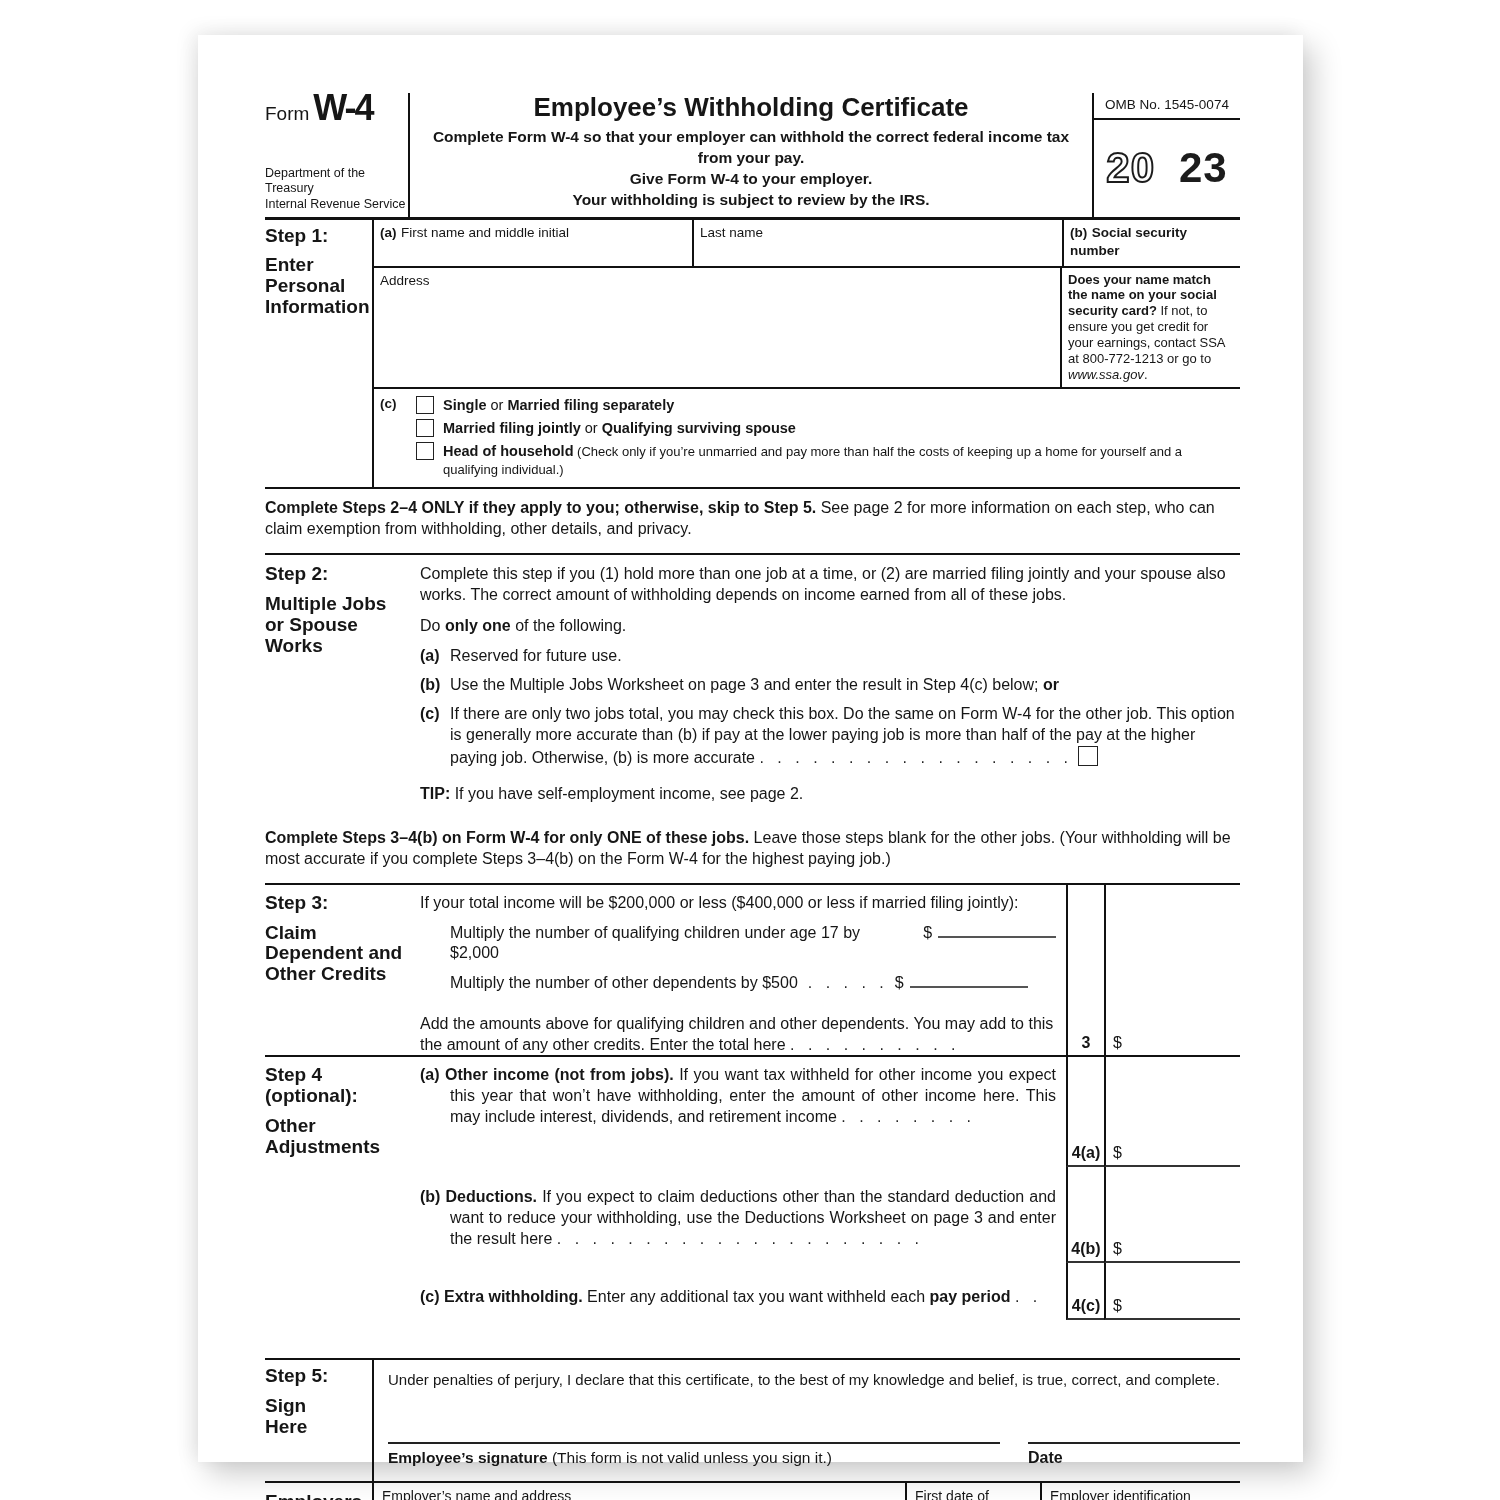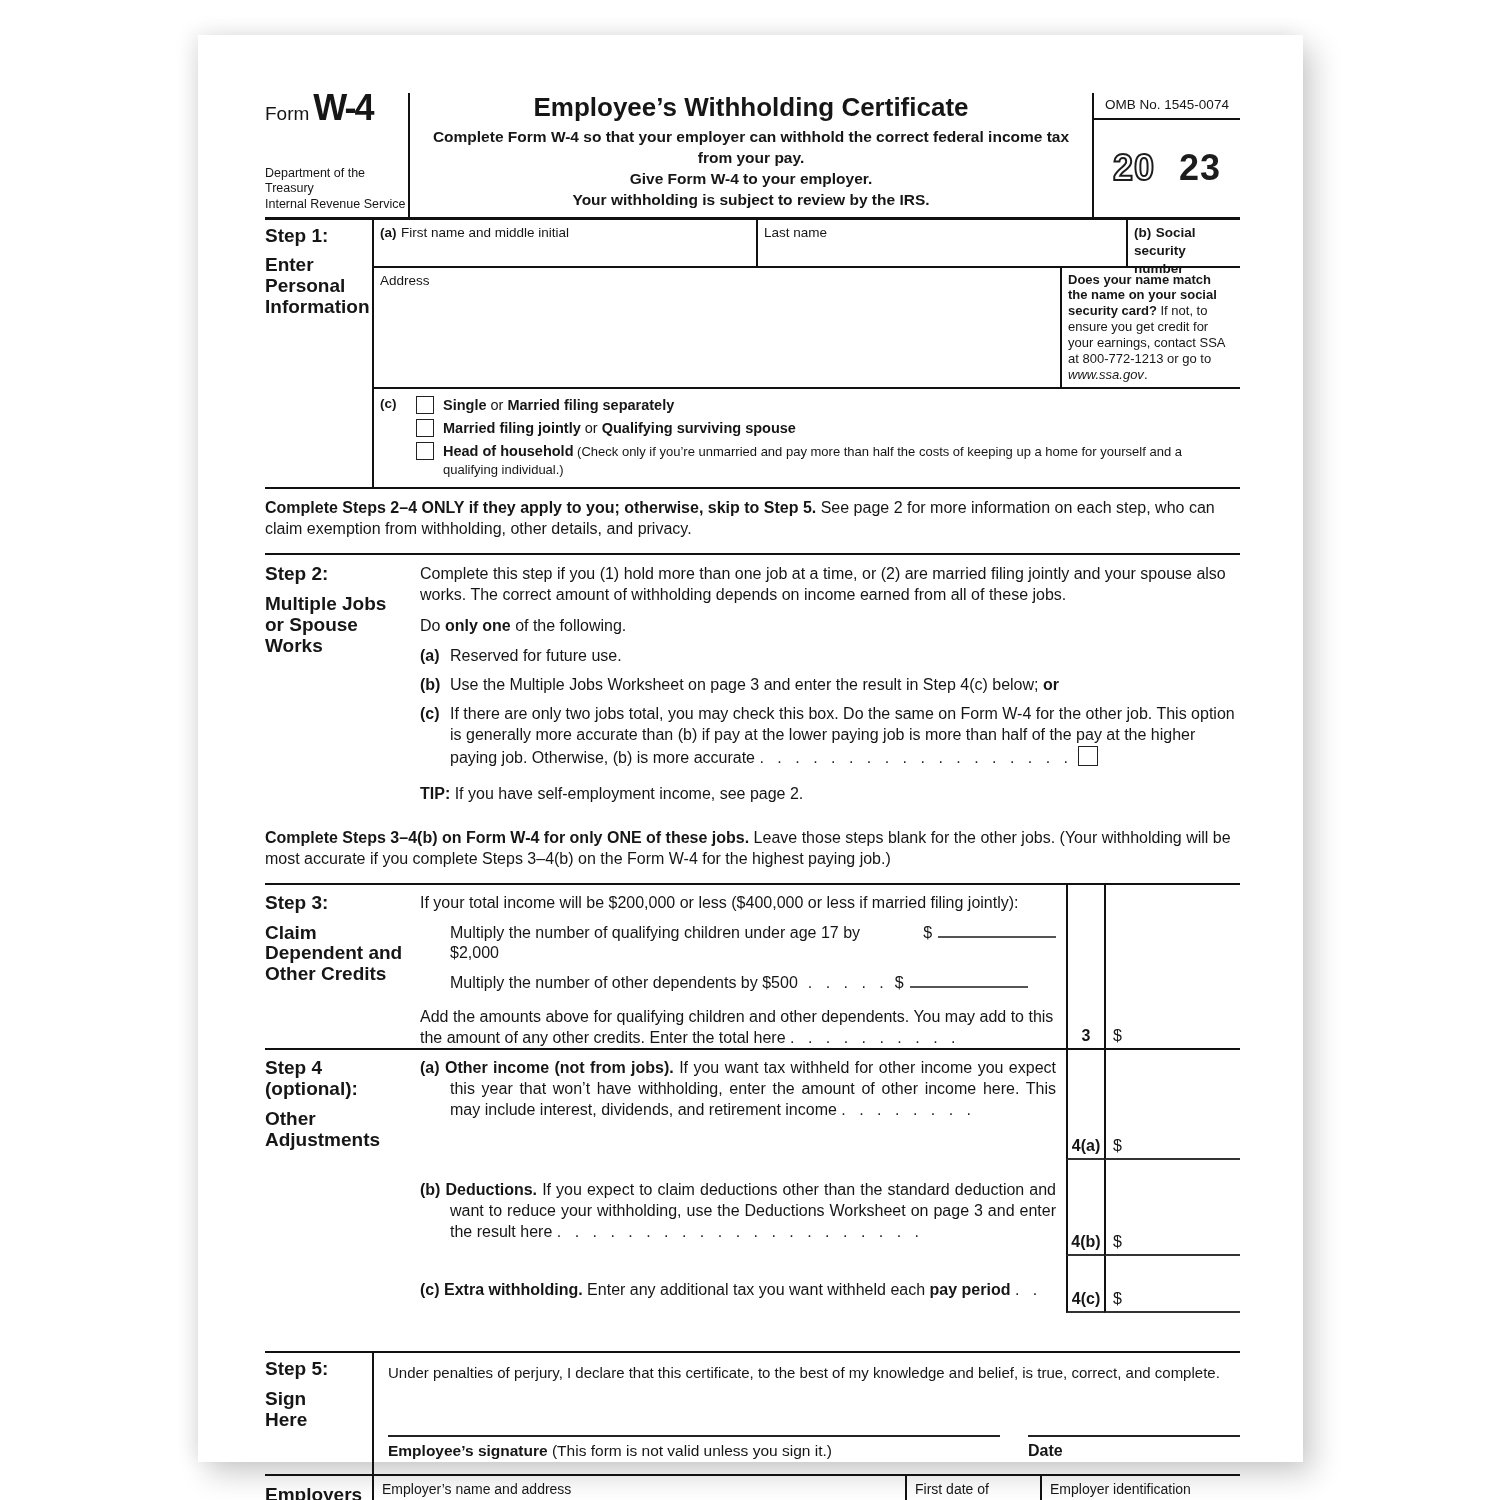--- a/index.html
+++ b/index.html
@@ -25,38 +25,38 @@
   .hdr{display:flex;border-bottom:3px solid #111;}
   .hdr-left{width:143px;display:flex;flex-direction:column;justify-content:space-between;padding-bottom:4px;}
   .form-word{font-size:19px;margin-right:4px;}
   .form-num{font-size:36px;font-weight:bold;letter-spacing:-2px;line-height:.85;}
   .dept{font-size:12.5px;line-height:1.25;}
   .hdr-center{flex:1;border-left:2px solid #111;padding:0 10px 6px;text-align:center;}
   .hdr-title{font-size:26px;font-weight:bold;margin:0 0 4px;line-height:1.15;}
   .tagline{font-size:15.5px;font-weight:bold;line-height:1.35;}
   .hdr-right{width:146px;border-left:2px solid #111;display:flex;flex-direction:column;}
   .omb{font-size:13.5px;text-align:center;padding:4px 2px 6px;border-bottom:2px solid #111;}
-  .year{flex:1;display:flex;align-items:center;justify-content:center;font-size:36px;font-weight:bold;letter-spacing:1px;gap:24px;}
+  .year{flex:1;display:flex;align-items:center;justify-content:center;font-size:42px;font-weight:bold;letter-spacing:1px;gap:24px;}
   .yr-o{color:#fff;-webkit-text-stroke:2px #1c1c1c;}
   .yr-s{color:#1c1c1c;}
 
   
   .stitle{font-size:19px;font-weight:bold;line-height:1.1;margin-bottom:9px;}
   .fl{font-size:13.5px;}
   .tag-b{font-weight:bold;font-size:13.5px;}
   .cb{display:inline-block;width:16px;height:16px;border:1.7px solid #222;background:#fff;vertical-align:-3px;margin-right:9px;flex:none;}
   .dots{letter-spacing:1px;word-spacing:7px;white-space:nowrap;color:#222;}
 
   
   .s1{display:flex;border-bottom:2px solid #111;}
   .lab107{width:107px;flex:none;padding-top:6px;box-sizing:border-box;}
   .s1-fields{flex:1;border-left:2px solid #111;}
   .r1{display:flex;height:46px;border-bottom:2px solid #111;}
   .cell{box-sizing:border-box;padding:3px 6px;}
-  .c-fn{width:382px;}
+  .c-fn{width:318px;}
   .c-ln{width:370px;border-left:2px solid #111;}
   .c-ssn{flex:1;border-left:2px solid #111;}
   .r2{display:flex;border-bottom:2px solid #111;}
   .r2-left{width:686px;}
   .c-addr{height:42px;}
   .c-city{height:45px;border-top:2px solid #111;}
   .ssa-box{flex:1;border-left:2px solid #111;box-sizing:border-box;padding:4px 6px;font-size:13px;line-height:1.22;}
   .ssa-box i{font-style:italic;}
   .r3{display:flex;padding:7px 0 9px 6px;}
   .r3-tag{width:36px;flex:none;}
@@ -80,21 +80,21 @@
   
   .band{display:flex;}
   .band-text{flex:1;display:flex;padding-top:8px;}
   .band-content{flex:1;font-size:16px;line-height:1.3;padding-right:10px;box-sizing:border-box;}
   .band-num{width:38px;flex:none;border-left:2px solid #111;display:flex;align-items:flex-end;justify-content:center;font-weight:bold;font-size:16px;padding-bottom:3px;box-sizing:border-box;}
   .band-amt{width:136px;flex:none;border-left:2px solid #111;display:flex;align-items:flex-end;font-size:16px;padding:0 0 3px 7px;box-sizing:border-box;}
   .band3{border-bottom:2px solid #111;}
   .amt-row{display:flex;align-items:baseline;margin:8px 0 2px 30px;}
   .amt-line{display:inline-block;width:118px;border-bottom:2px solid #555;height:14px;margin-left:6px;}
   .s3-intro{margin-bottom:2px;}
-  .s3-add{margin-top:13px;}
+  .s3-add{margin-top:20px;}
   .hang{padding-left:30px;text-indent:-30px;text-align:justify;}
   .band4a .band-num,.band4a .band-amt,
   .band4b .band-num,.band4b .band-amt,
   .band4c .band-num,.band4c .band-amt{border-bottom:2px solid #333;}
   .band4a .band-content{padding-bottom:14px;}
   .band4b .band-content{padding:12px 10px 14px 0;}
   .band4c .band-content{padding:16px 10px 12px 0;}
   .gap{height:38px;}
 
   

